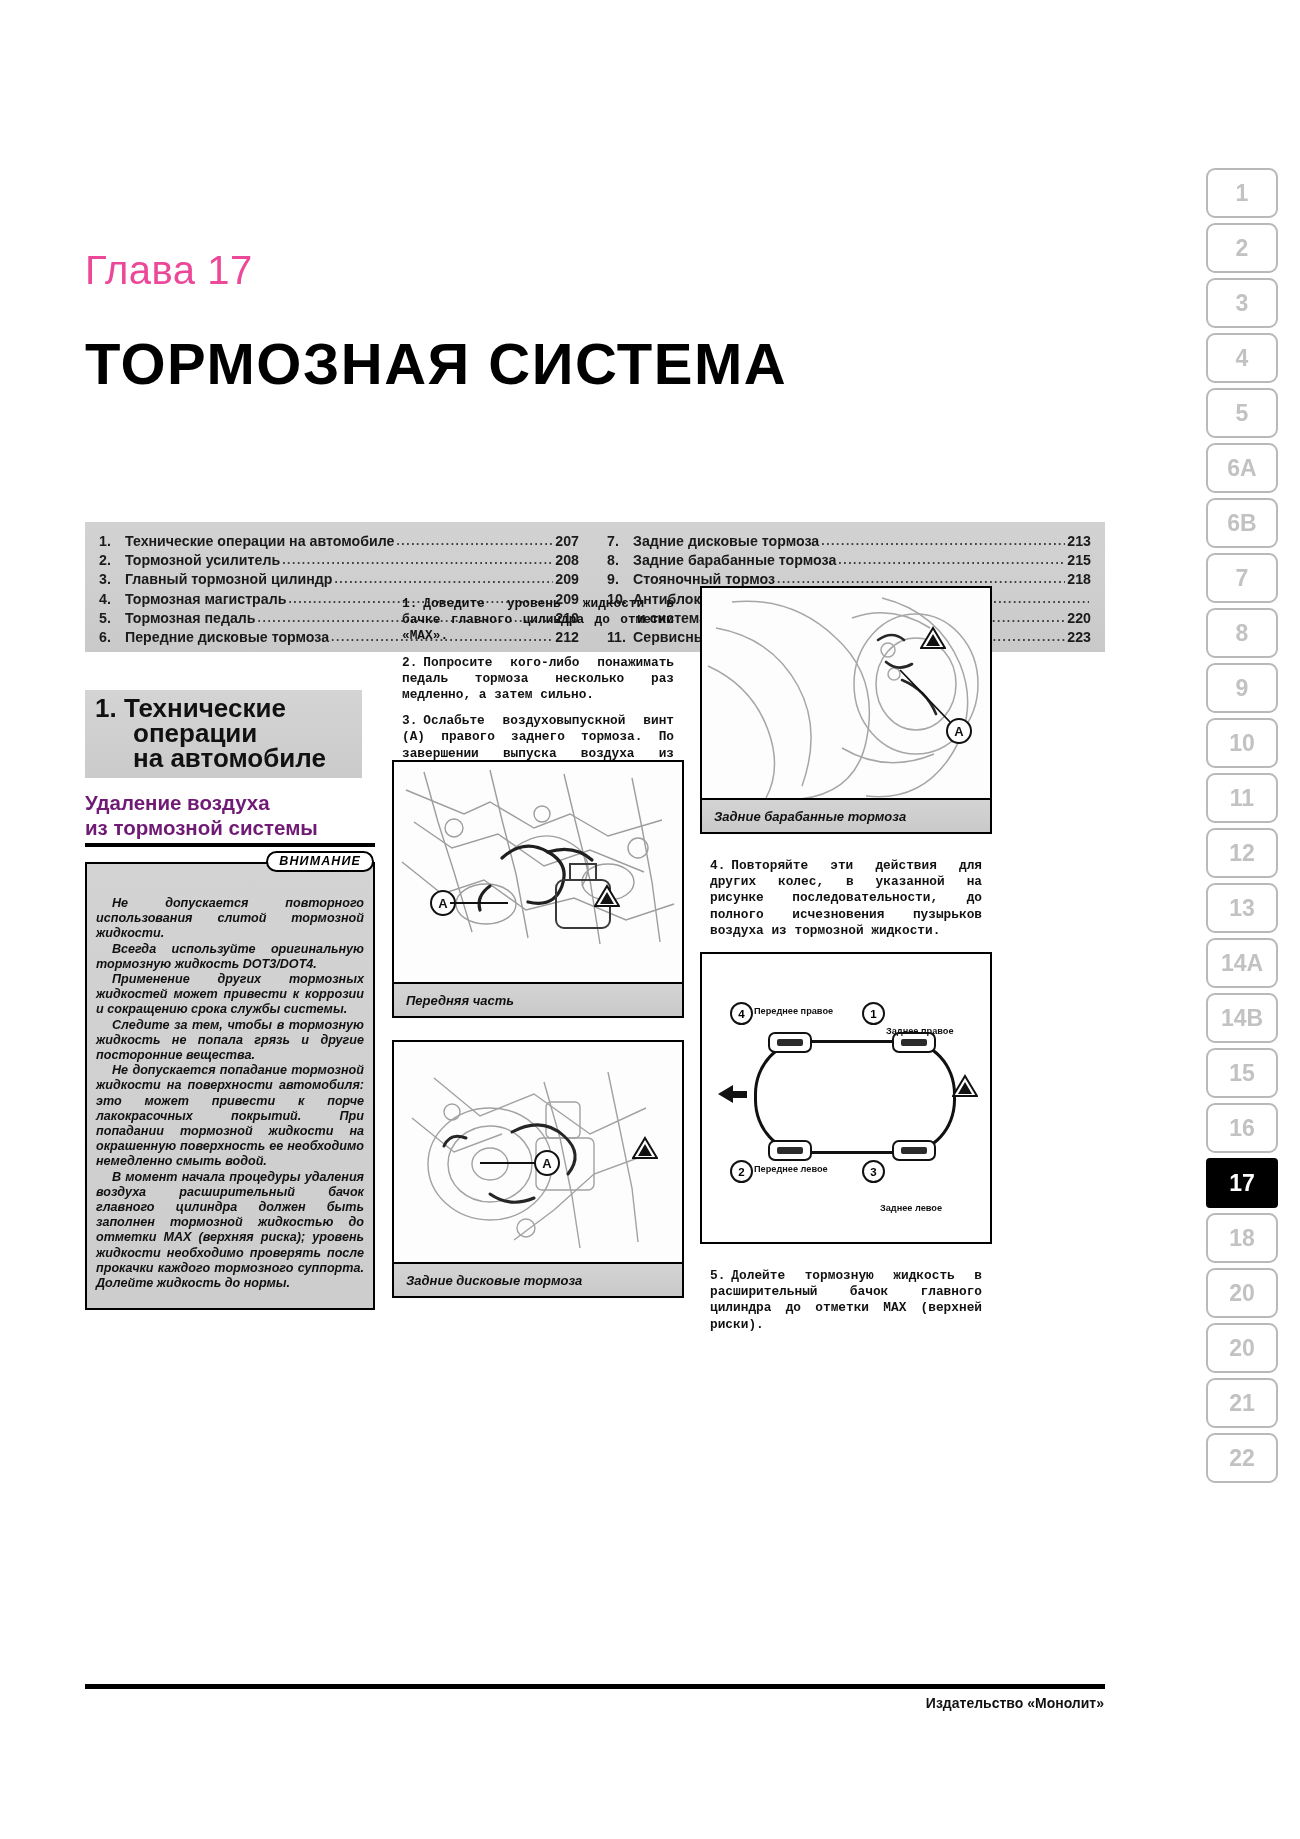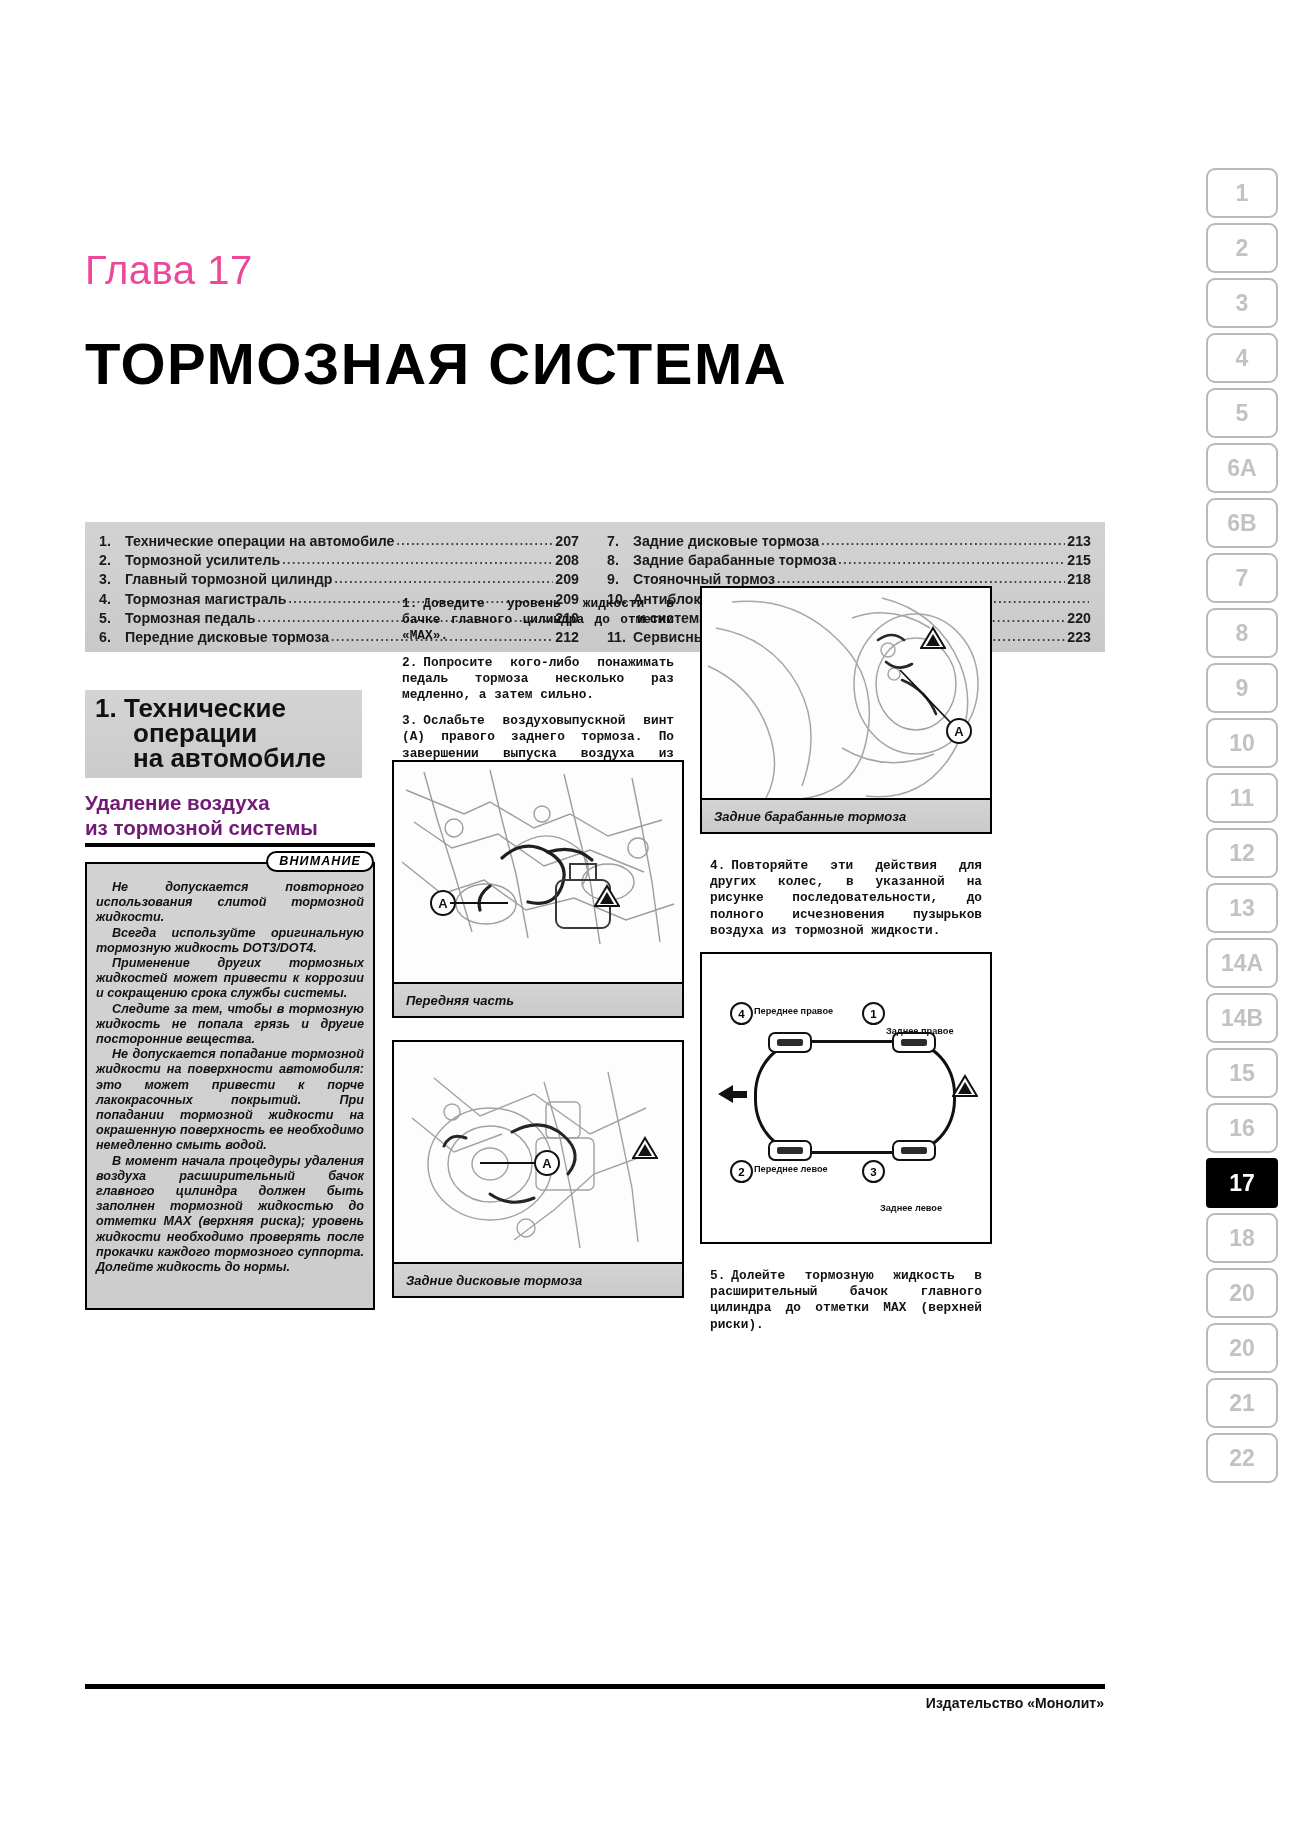--- a/index.html
+++ b/index.html
@@ -164,20 +164,21 @@
     color: #000;
   }
   .warn-body {
     padding: 16px 9px 8px 9px;
     font-size: 12.6px;
     font-style: italic;
     font-weight: 700;
     line-height: 15.2px;
     text-align: justify;
     color: #111;
+    margin-top: 16px;
   }
   .warn-body p {
     margin: 0;
     text-indent: 16px;
   }
 
   
   .mid-col {
     position: absolute;
     left: 392px;

